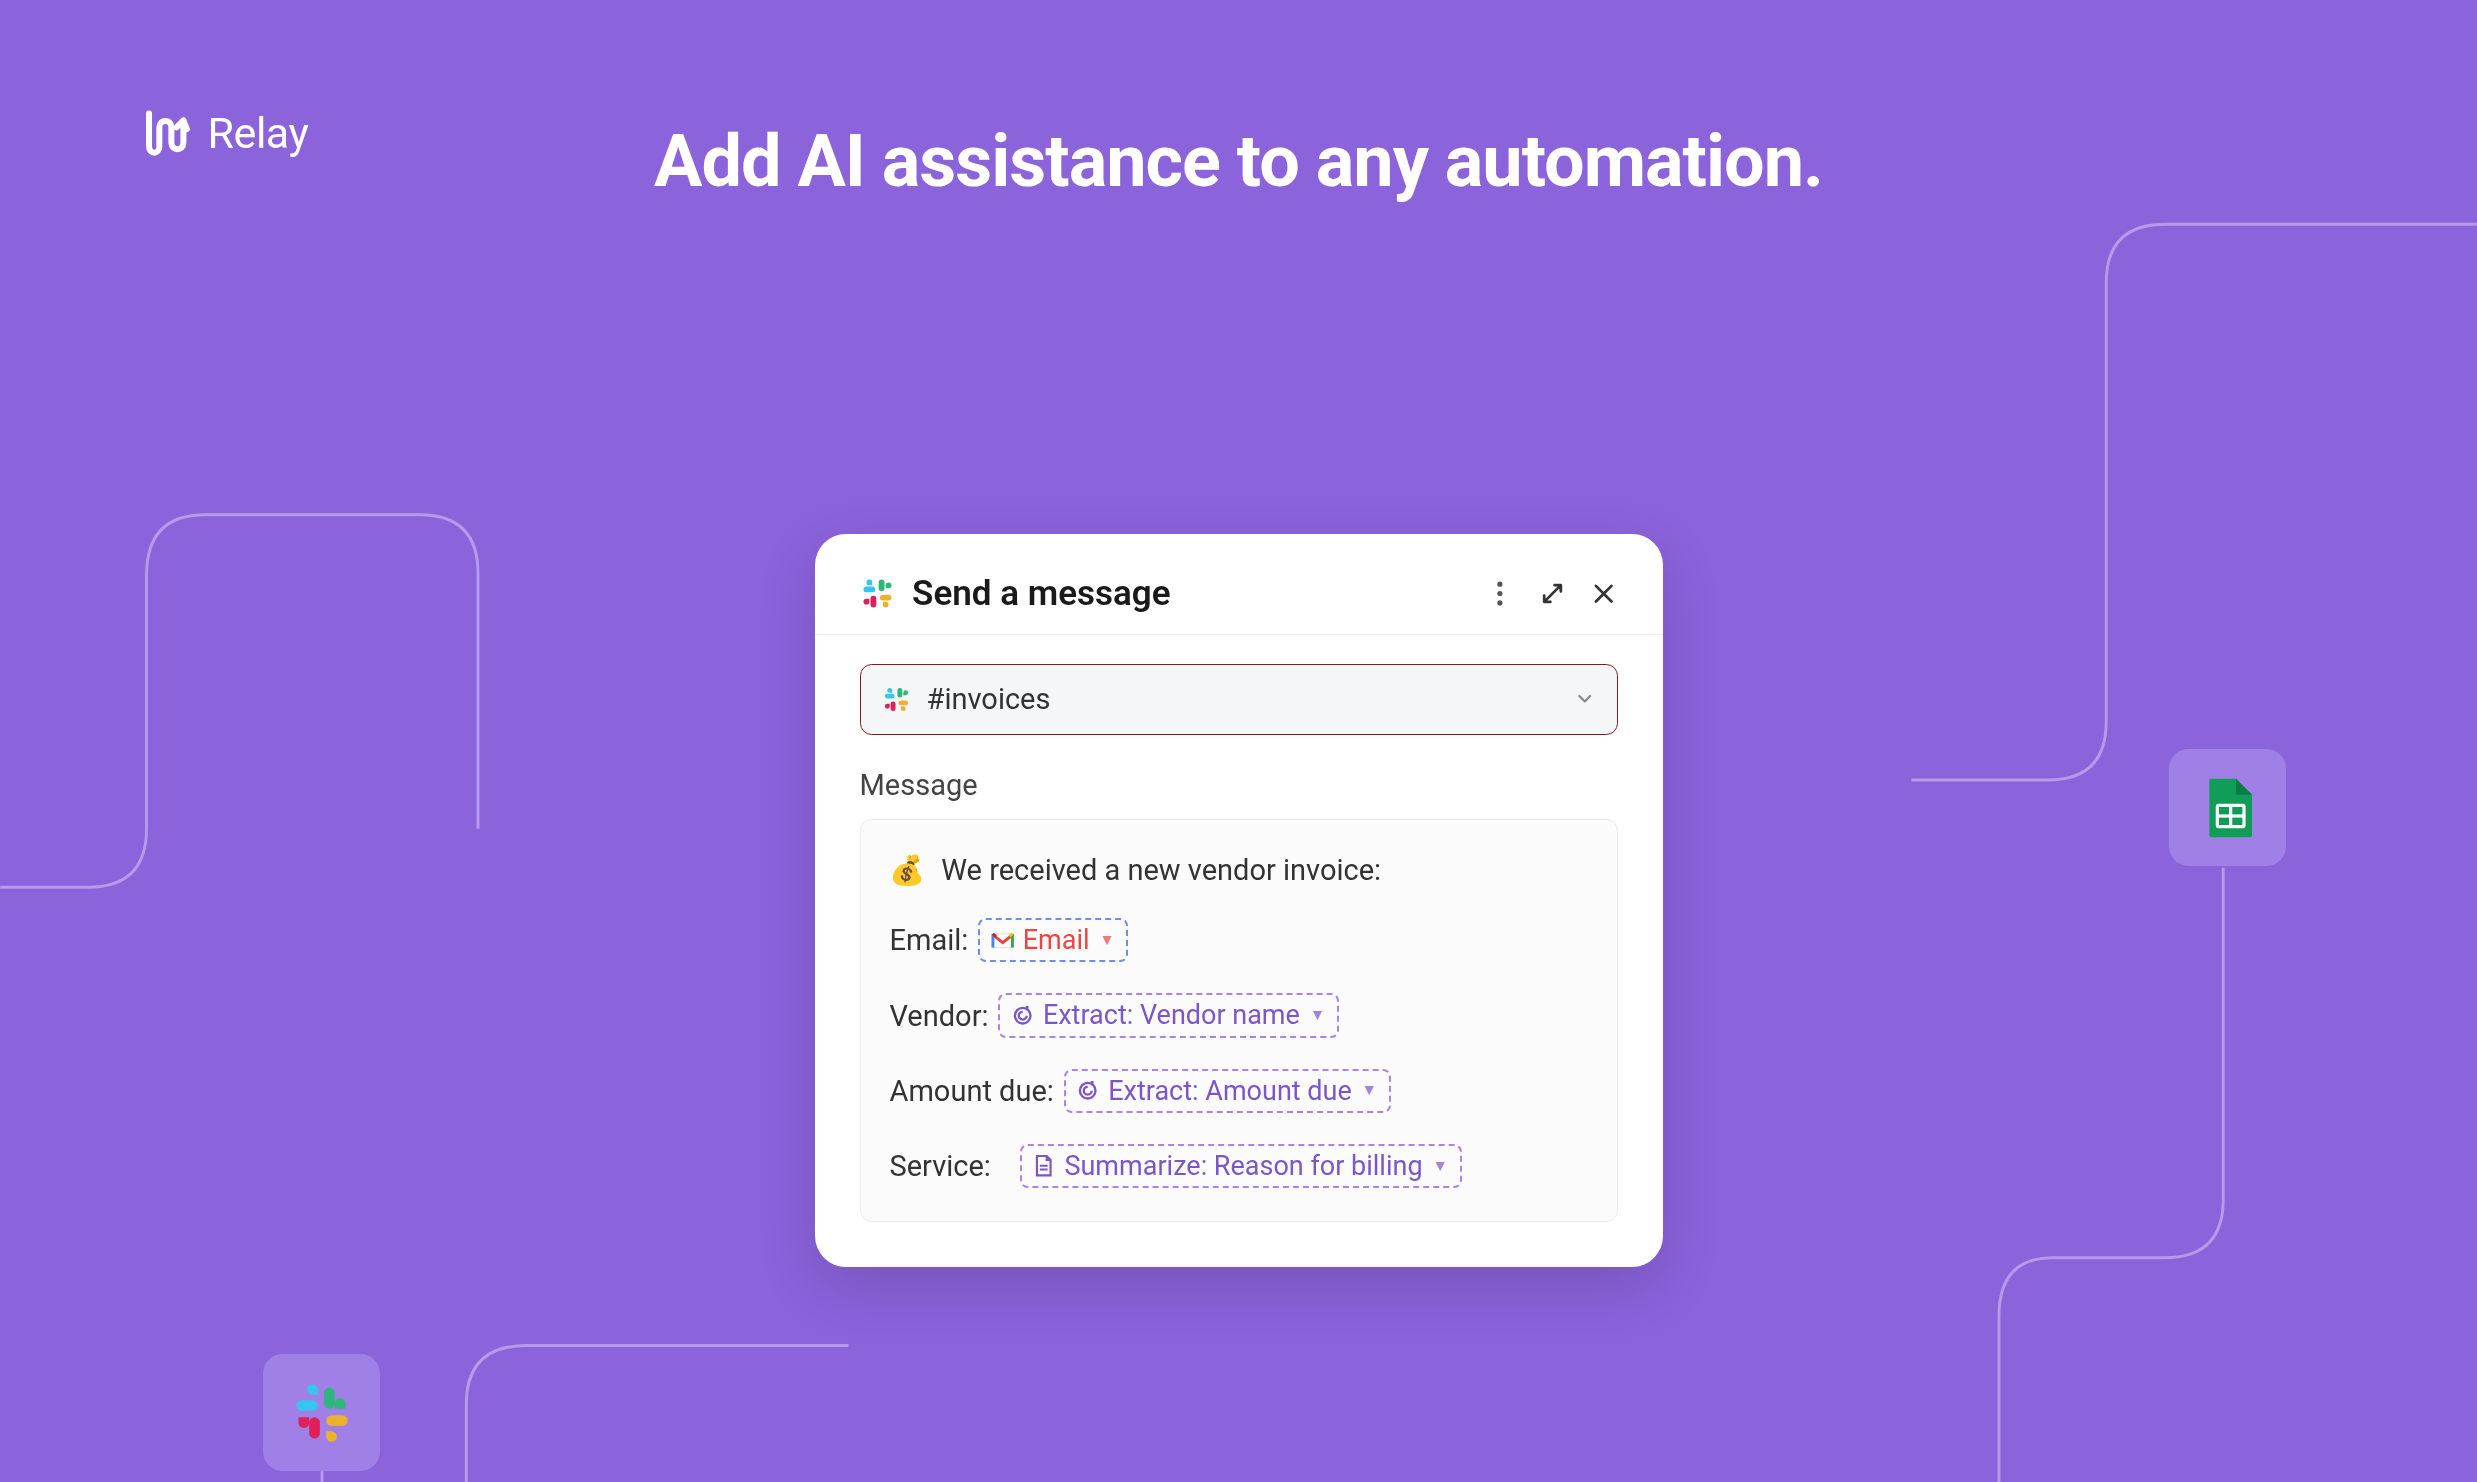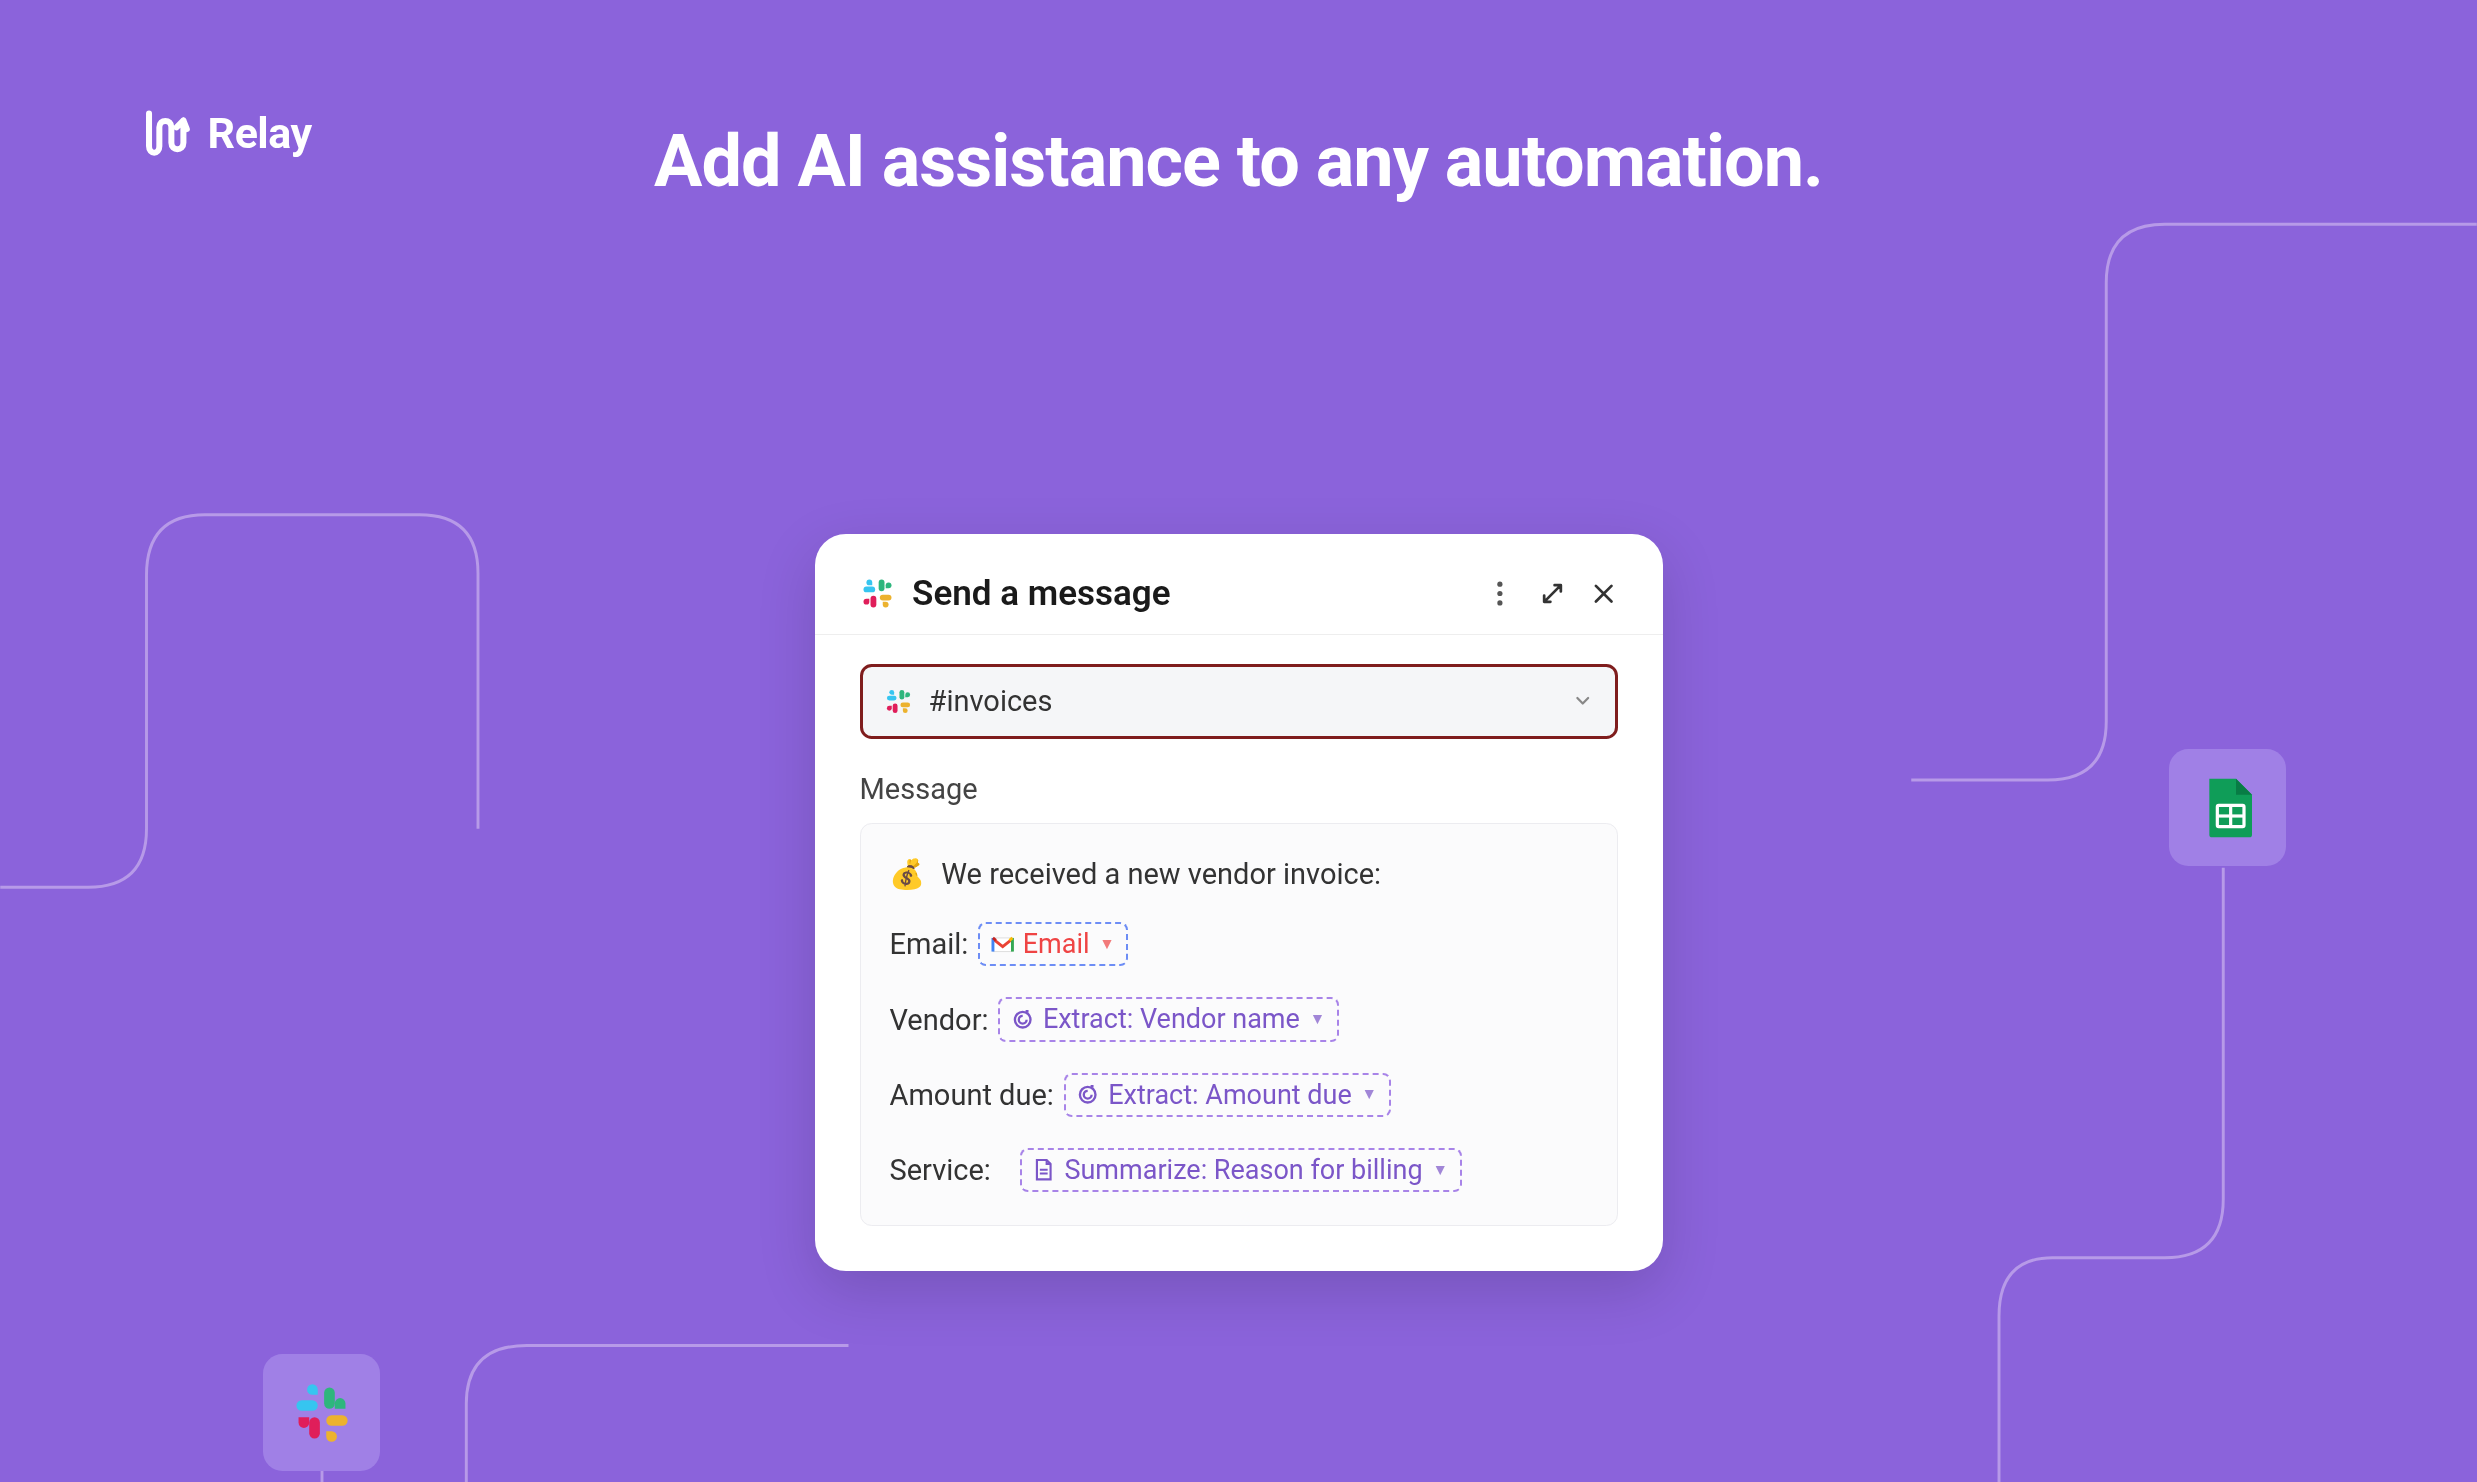--- a/index.html
+++ b/index.html
@@ -21,21 +21,21 @@
     align-items: center;
     gap: 15.6px;
     color: #fff;
   }
   .logo-icon {
     width: 55px;
     height: 55px;
   }
   .logo-text {
     font-size: 43px;
-    font-weight: 700;
+    font-weight: 400;
     letter-spacing: -0.5px;
   }
 
   
   .headline {
     position: absolute;
     top: 117px;
     left: 50%;
     transform: translateX(-50%);
     text-align: center;
@@ -114,21 +114,21 @@
     font-size: 29px;
     color: #444;
     margin-bottom: 17.6px;
   }
 
   .select {
     display: flex;
     align-items: center;
     justify-content: space-between;
     background: #f5f6f8;
-    border: 3px solid #7f1d1d;
+    border: 1px solid #7f1d1d;
     border-radius: 11.7px;
     padding: 17.6px 21.5px;
     margin-bottom: 33px;
     cursor: pointer;
   }
   .select-left { display: flex; align-items: center; gap: 15.6px; }
   .select-text { font-size: 29px; color: #333; }
   .chev { color: #888; }
 
   .message-box {

